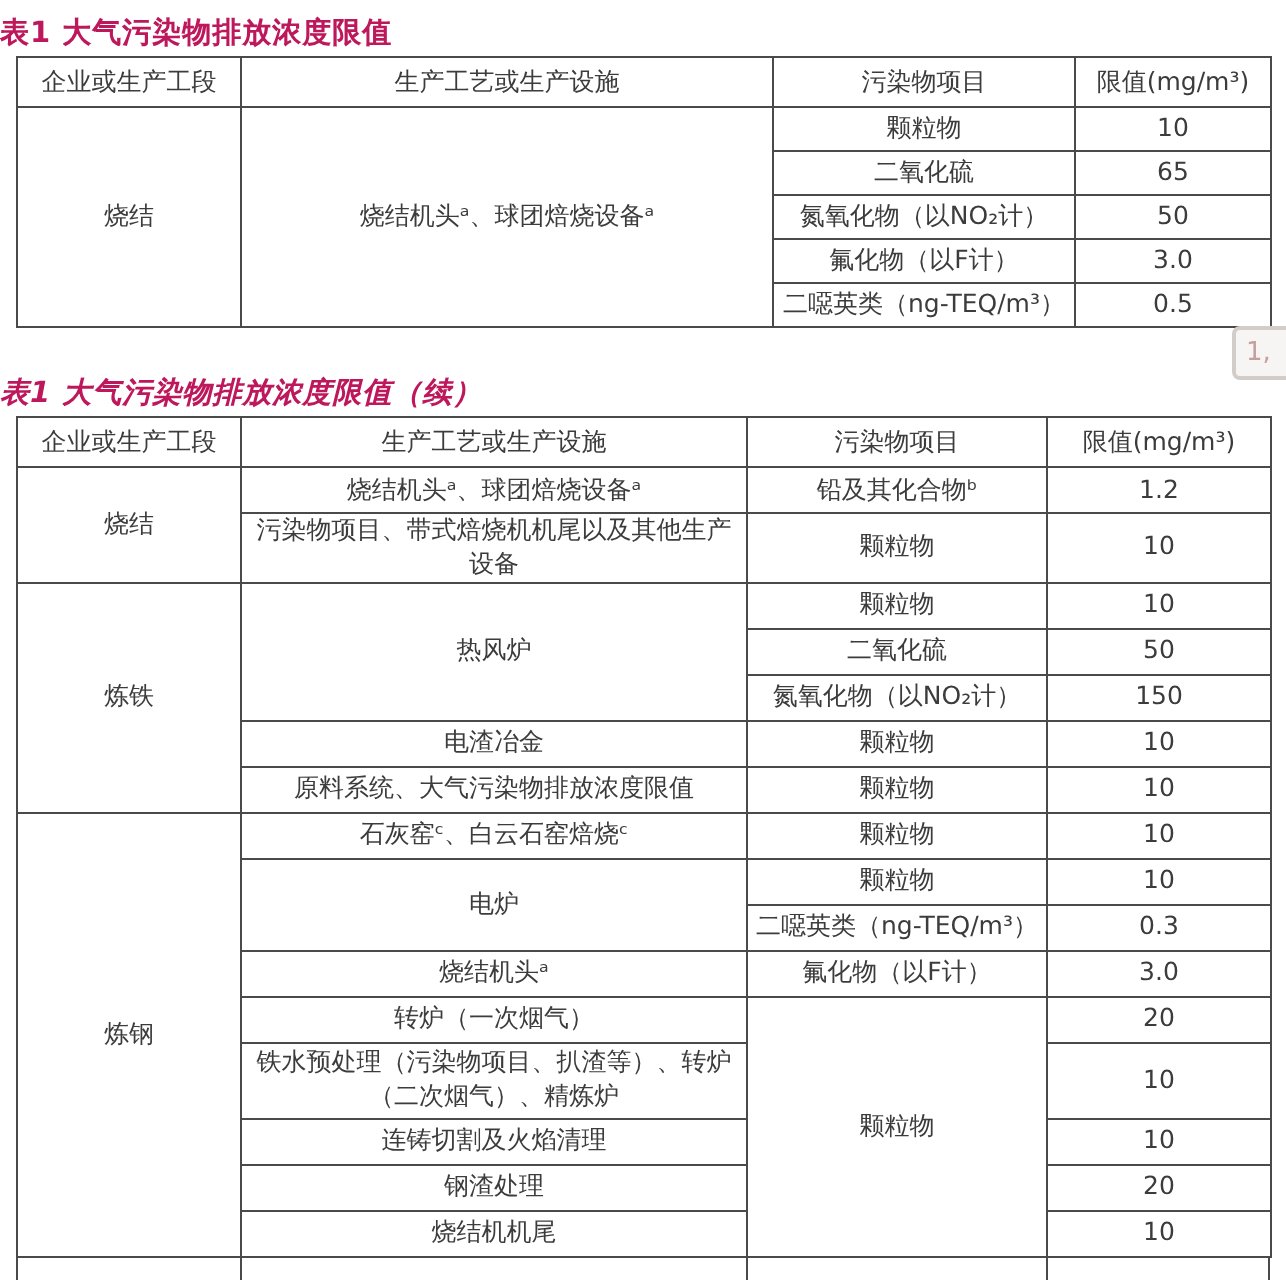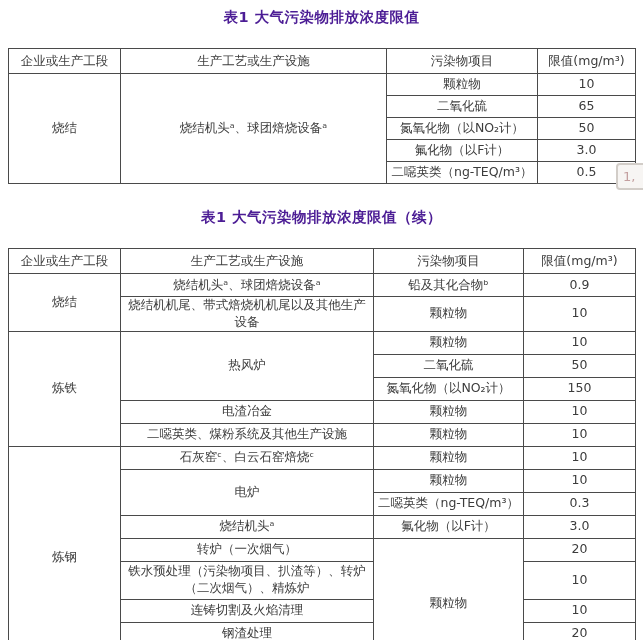--- a/index.html
+++ b/index.html
@@ -6,35 +6,34 @@
   html, body { margin: 0; padding: 0; }
   body {
     width: 643px; height: 640px;
     background: #ffffff;
     position: relative;
     overflow: hidden;
     font-family: "DejaVu Sans", "Liberation Sans", sans-serif;
     color: #3c3c3c;
   }
   .doc-title {
-    text-align: center;
     font-weight: bold;
     font-size: 14.5px;
-    color: #4c1d95;
+    color: #be185d;
     letter-spacing: 0.5px;
     line-height: 20px;
   }
   .title1 { padding-top: 7px; }
-  .title2 { margin-top: 23px; }
+  .title2 { margin-top: 23px; font-style: italic; }
 
   table.tbl {
     border-collapse: collapse;
     table-layout: fixed;
     width: 627px;
-    margin: 21px 8px 0 8px;
+    margin: 1px 8px 0 8px;
   }
   table.tbl td {
     border: 1px solid #4a4a4a;
     text-align: center;
     vertical-align: middle;
     font-size: 12.5px;
     color: #3c3c3c;
     padding: 0 3px;
     line-height: 1.35;
     overflow: hidden;
@@ -137,24 +136,24 @@
       <td>企业或生产工段</td>
       <td>生产工艺或生产设施</td>
       <td>污染物项目</td>
       <td>限值(mg/m³)</td>
     </tr>
 
     <tr class="data">
       <td rowspan="2">烧结</td>
       <td>烧结机头ᵃ、球团焙烧设备ᵃ</td>
       <td>铅及其化合物ᵇ</td>
-      <td>0.9</td>
-    </tr>
-    <tr class="data">
-      <td>烧结机机尾、带式焙烧机机尾以及其他生产设备</td>
+      <td>1.2</td>
+    </tr>
+    <tr class="data">
+      <td>污染物项目、带式焙烧机机尾以及其他生产设备</td>
       <td>颗粒物</td>
       <td>10</td>
     </tr>
 
     <tr class="data">
       <td rowspan="5">炼铁</td>
       <td rowspan="3">热风炉</td>
       <td>颗粒物</td>
       <td>10</td>
     </tr>
@@ -165,21 +164,21 @@
     <tr class="data">
       <td>氮氧化物（以NO₂计）</td>
       <td>150</td>
     </tr>
     <tr class="data">
       <td>电渣冶金</td>
       <td>颗粒物</td>
       <td>10</td>
     </tr>
     <tr class="data">
-      <td>二噁英类、煤粉系统及其他生产设施</td>
+      <td>原料系统、大气污染物排放浓度限值</td>
       <td>颗粒物</td>
       <td>10</td>
     </tr>
 
     <tr class="data">
       <td rowspan="9">炼钢</td>
       <td>石灰窑ᶜ、白云石窑焙烧ᶜ</td>
       <td>颗粒物</td>
       <td>10</td>
     </tr>

